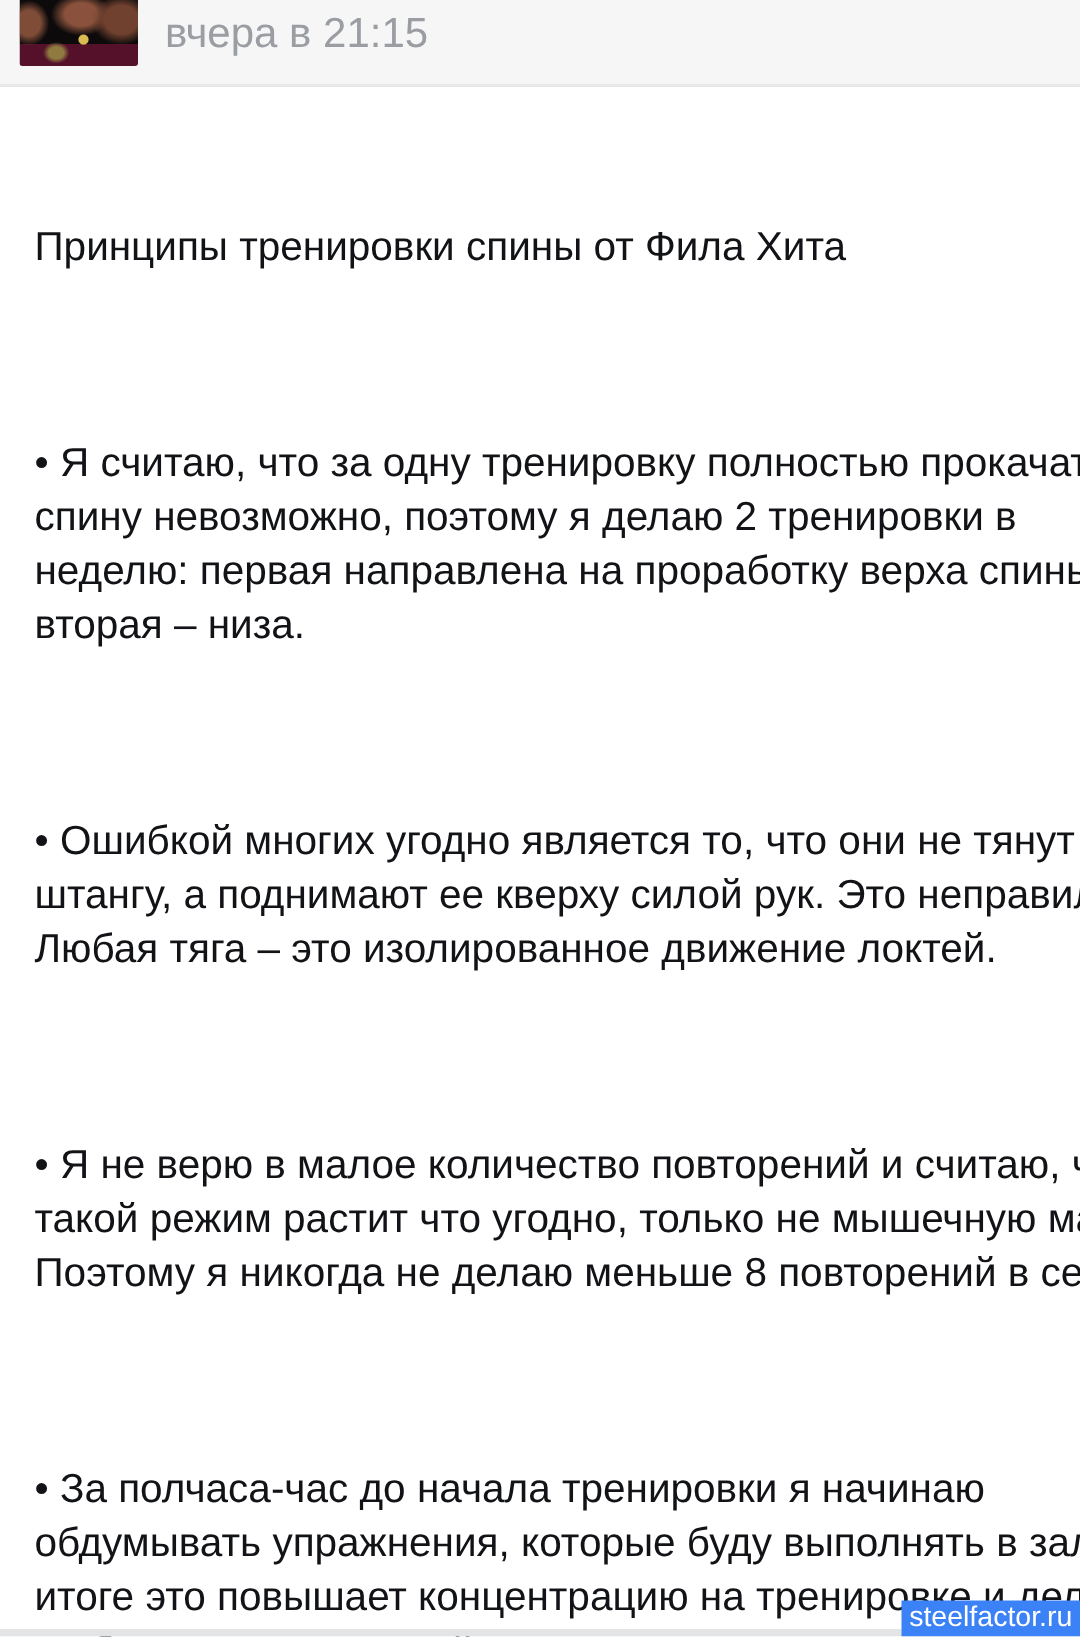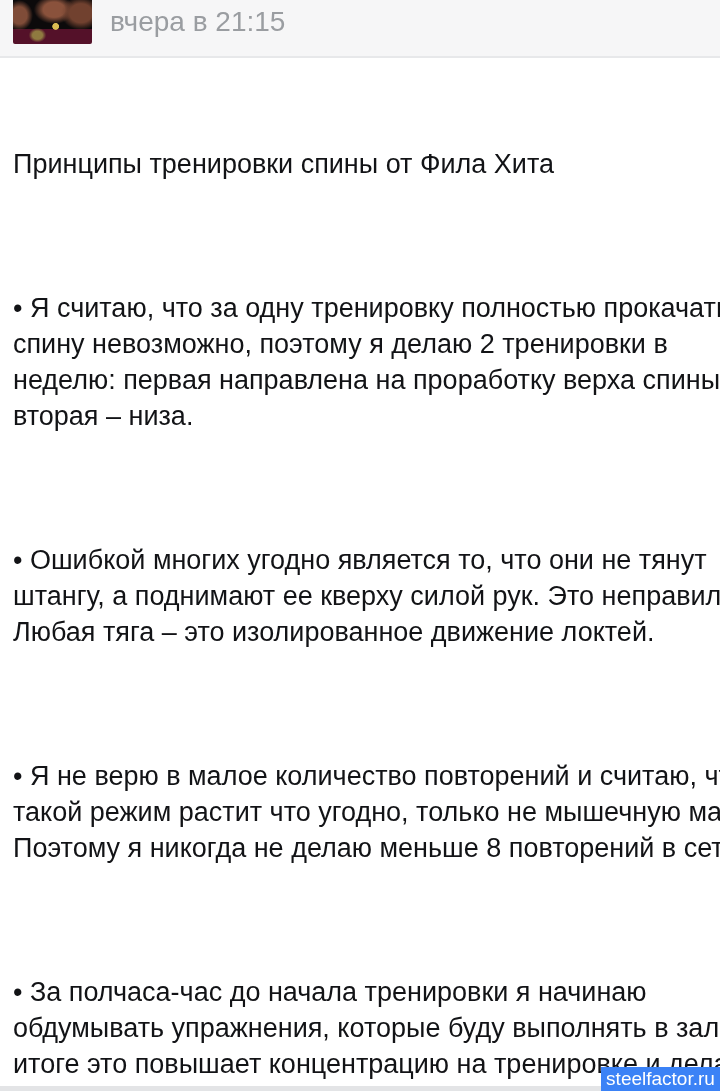--- a/index.html
+++ b/index.html
@@ -48,21 +48,21 @@
 
   
   .post-body {
     padding: 16px 6px 0 13px;
     font-size: 27px;
     line-height: 36px;
     white-space: pre;
     overflow: hidden;
     color: #121316;
   }
-  .post-body .para { margin-top: 36px; }
+  .post-body .para { margin-top: 36px; margin-left: 10px; }
   .post-body .title { margin-top: 0; }
 
   
   .bottom-divider {
     position: absolute;
     left: 0;
     bottom: 0;
     width: 720px;
     height: 5px;
     background: #e3e4e6;

